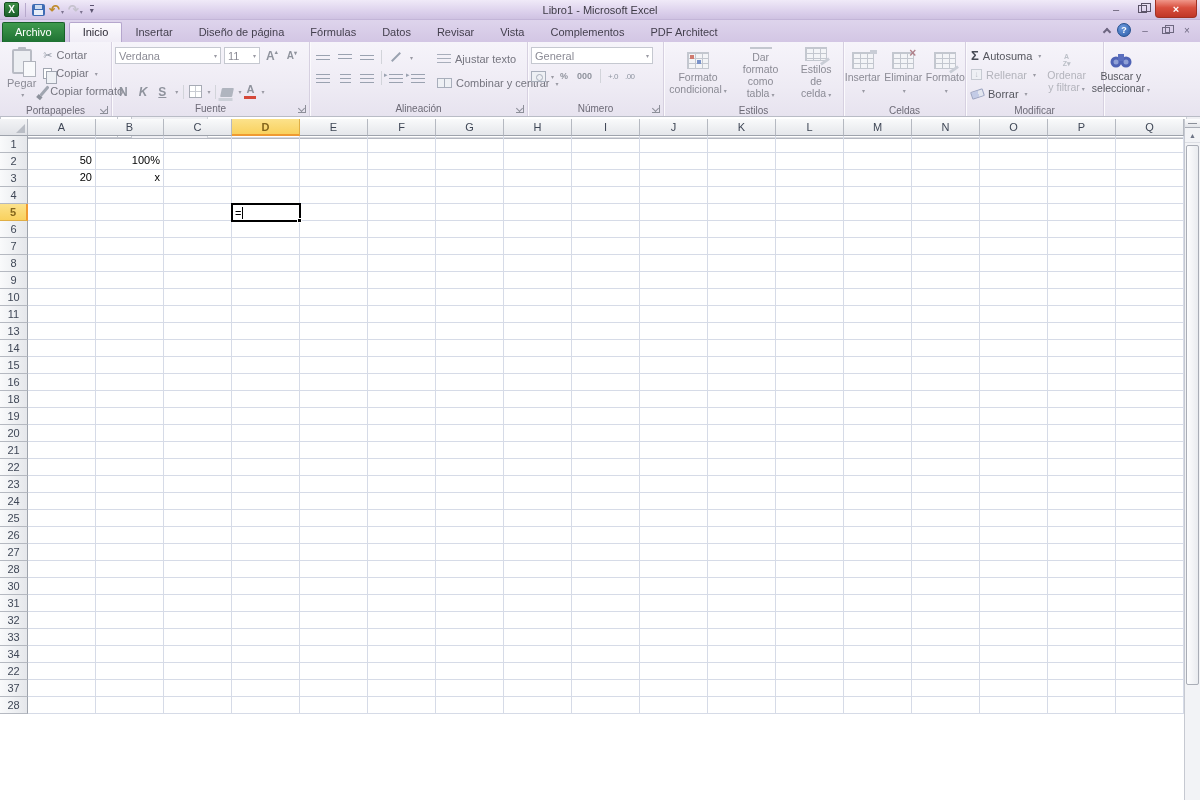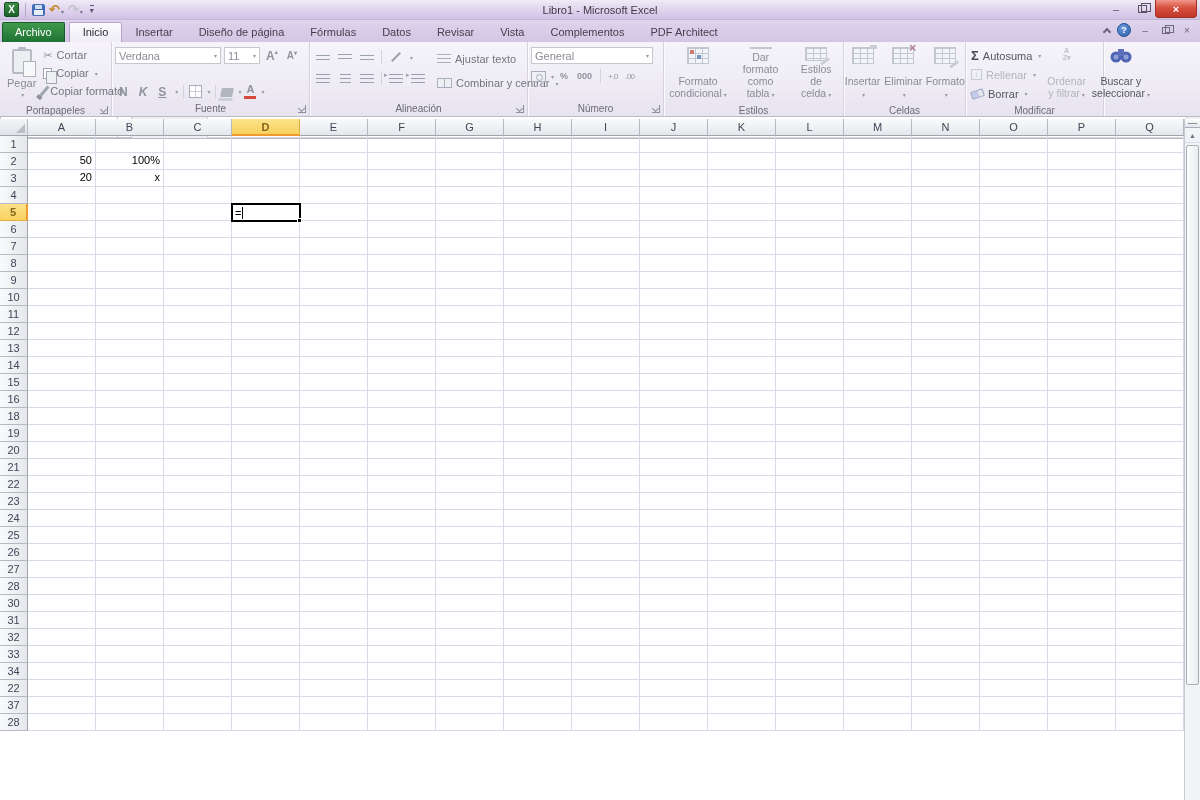--- a/index.html
+++ b/index.html
@@ -38,21 +38,21 @@
   .doc-restore{width:8px;height:7px;border:1px solid #6e6880;position:relative}
   .doc-restore::before{content:"";position:absolute;left:2px;top:-3px;width:7px;height:6px;border:1px solid #6e6880}
 
   
   .ribbon{height:75px;background:linear-gradient(#f6f4fa,#eeebf4 60%,#e7e3ef);border-bottom:1px solid #b9bcc6;display:flex}
   .rgroup{display:flex;flex-direction:column;border-right:1px solid #d6d0e0;box-shadow:1px 0 0 #fbfafd;padding:2px 3px 0}
   .rg-c{flex:1;display:flex;align-items:flex-start}
   .rg-l{position:relative;height:14px;text-align:center;font-size:10px;color:#6c6a76;line-height:13px}
   .launcher{position:absolute;right:0;bottom:3px;width:8px;height:8px;border-left:1px solid #8d8f99;border-top:1px solid #8d8f99;transform:rotate(180deg)}
   .launcher::after{content:"";position:absolute;left:1px;top:1px;width:4px;height:4px;border-left:1px solid #8d8f99;border-top:1px solid #8d8f99;transform:rotate(45deg)}
-  .bigbtn{display:flex;flex-direction:column;align-items:center;justify-content:space-between;padding:3px 4px;height:60px;border-radius:3px;color:#8b8b95;text-align:center;line-height:12px}
+  .bigbtn{display:flex;flex-direction:column;align-items:center;justify-content:center;padding:3px 4px;height:60px;border-radius:3px;color:#8b8b95;text-align:center;line-height:12px}
   .bigbtn .bb-l{margin-top:3px}
   .dd{font-size:6px;color:#9a9aa4;margin-left:2px}
   .sbtn{display:flex;align-items:center;gap:4px;height:18px;padding:0 3px;color:#75757f;white-space:nowrap}
   .ic-g{font-size:11px;color:#9097a3;line-height:1}
 
   
   .ic-clip{width:20px;height:26px;border:2px solid #b8bbc4;border-radius:2px;background:#eceef2;position:relative;margin-top:2px}
   .ic-clip::before{content:"";position:absolute;left:4px;top:-4px;width:8px;height:4px;background:#b8bbc4;border-radius:1px}
   .ic-clip::after{content:"";position:absolute;right:-6px;bottom:-5px;width:11px;height:14px;background:#f8f9fb;border:1px solid #b0b3bc}
   .ic-copy{width:9px;height:11px;border:1px solid #a0a5b0;background:#fff;position:relative}
@@ -669,40 +669,20 @@
             <div class="cell"></div>
             <div class="cell"></div>
             <div class="cell"></div>
             <div class="cell"></div>
             <div class="cell"></div>
             <div class="cell"></div>
             <div class="cell"></div>
             <div class="cell"></div>
           </div>
           <div class="grow">
-            <div class="rh">12</div>
-            <div class="cell"></div>
-            <div class="cell"></div>
-            <div class="cell"></div>
-            <div class="cell"></div>
-            <div class="cell"></div>
-            <div class="cell"></div>
-            <div class="cell"></div>
-            <div class="cell"></div>
-            <div class="cell"></div>
-            <div class="cell"></div>
-            <div class="cell"></div>
-            <div class="cell"></div>
-            <div class="cell"></div>
-            <div class="cell"></div>
-            <div class="cell"></div>
-            <div class="cell"></div>
-            <div class="cell"></div>
-          </div>
-          <div class="grow">
             <div class="rh">13</div>
             <div class="cell"></div>
             <div class="cell"></div>
             <div class="cell"></div>
             <div class="cell"></div>
             <div class="cell"></div>
             <div class="cell"></div>
             <div class="cell"></div>
             <div class="cell"></div>
             <div class="cell"></div>

